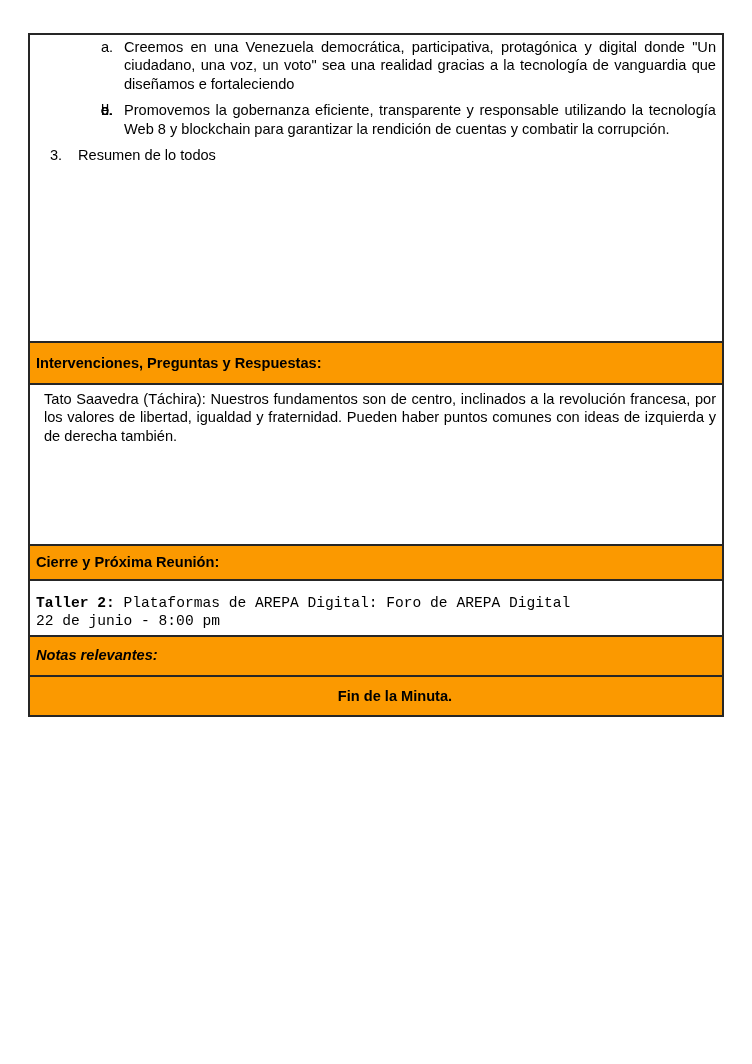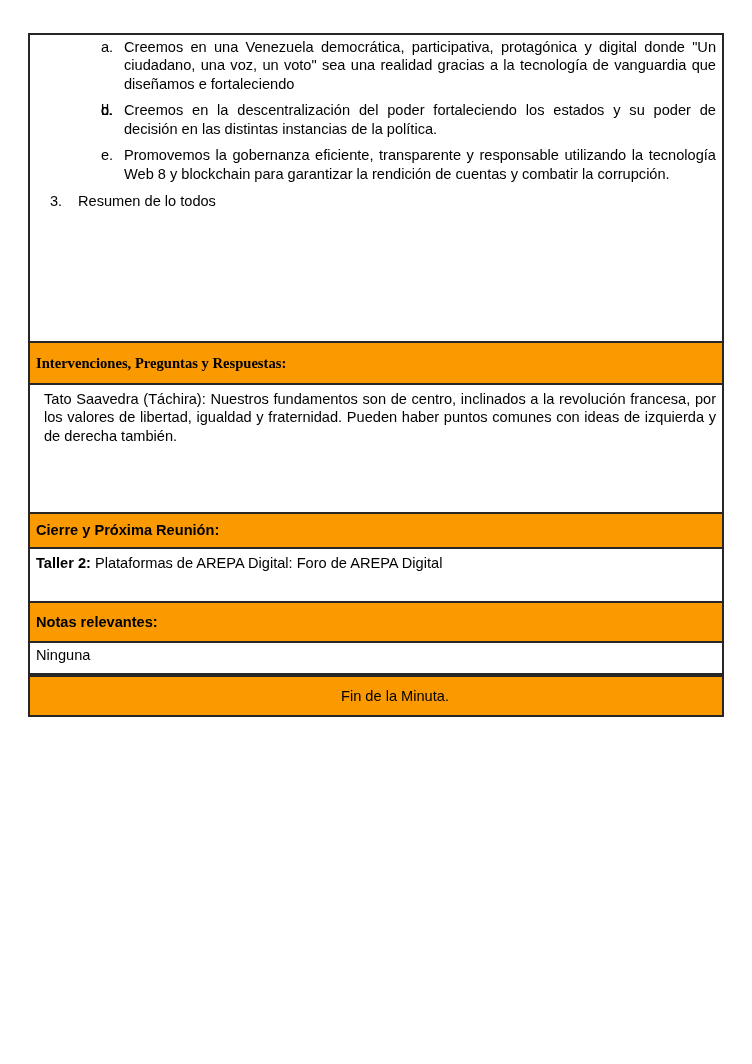--- a/index.html
+++ b/index.html
@@ -39,33 +39,33 @@
   }
   .agenda-row p.lettered .marker{
     position:absolute;left:65px;top:0;
   }
   .agenda-row p.numbered{
     position:relative;padding-left:42px;margin-top:0;
   }
   .agenda-row p.numbered .marker{
     position:absolute;left:14px;top:0;
   }
-  .hdr-interventions{min-height:42px;font-family:Liberation Serif, serif;}
+  .hdr-interventions{min-height:42px;}
   .interventions-row{min-height:129px;padding-top:5px;padding-left:14px;}
   .interventions-row p{margin-bottom:12px;}
-  .hdr-closing{min-height:35px;}
-  .closing-row{min-height:54px;padding-top:5px;}
-  .hdr-notes{min-height:40px;}
+  .hdr-closing{min-height:35px;margin-top:32px;}
+  .closing-row{min-height:54px;padding-top:13px;font-family:Liberation Mono, monospace;}
+  .hdr-notes{min-height:40px;font-style:italic;}
   .notes-row{min-height:32px;}
   .end-banner{
     position:absolute;left:28px;top:675px;width:696px;min-height:42px;
     border:2px solid var(--border);
     background:var(--accent);
     display:flex;align-items:center;justify-content:center;
-    font-weight:400;
+    font-weight:700;
     padding-left:38px;
   }
   b{font-weight:700;}
 </style>
 </head>
 <body>
 
 <div class="page">
 
   <div class="doc-table">
@@ -76,21 +76,20 @@
         <span>Creemos en una Venezuela democrática, participativa, protagónica y digital donde "Un ciudadano, una voz, un voto" sea una realidad gracias a la tecnología de vanguardia que diseñamos e fortaleciendo</span>
       </p>
       <p class="lettered">
         <span class="marker">b.</span>
       </p>
       <p class="lettered">
         <span class="marker">c.</span>
       </p>
       <p class="lettered">
         <span class="marker">d.</span>
-        <span>Creemos en la descentralización del poder fortaleciendo los estados y su poder de decisión en las distintas instancias de la política.</span>
       </p>
       <p class="lettered">
         <span class="marker">e.</span>
         <span>Promovemos la gobernanza eficiente, transparente y responsable utilizando la tecnología Web 8 y blockchain para garantizar la rendición de cuentas y combatir la corrupción.</span>
       </p>
       <p class="numbered">
         <span class="marker">3.</span>
         <span>Resumen de lo todos</span>
       </p>
     </section>
@@ -102,20 +101,21 @@
     <section class="row interventions-row content-row">
       <p>Tato Saavedra (Táchira): Nuestros fundamentos son de centro, inclinados a la revolución francesa, por los valores de libertad, igualdad y fraternidad. Pueden haber puntos comunes con ideas de izquierda y de derecha también.</p>
     </section>
 
     <section class="row orange-row hdr-closing">
       <span>Cierre y Próxima Reunión:</span>
     </section>
 
     <section class="row closing-row content-row">
       <p><b>Taller 2:</b><span> Plataformas de AREPA Digital: Foro de AREPA Digital</span></p>
+      <p>22 de junio - 8:00 pm</p>
     </section>
 
     <section class="row orange-row hdr-notes">
       <span>Notas relevantes:</span>
     </section>
 
     <section class="row notes-row content-row">
       <p>Ninguna</p>
     </section>
 

